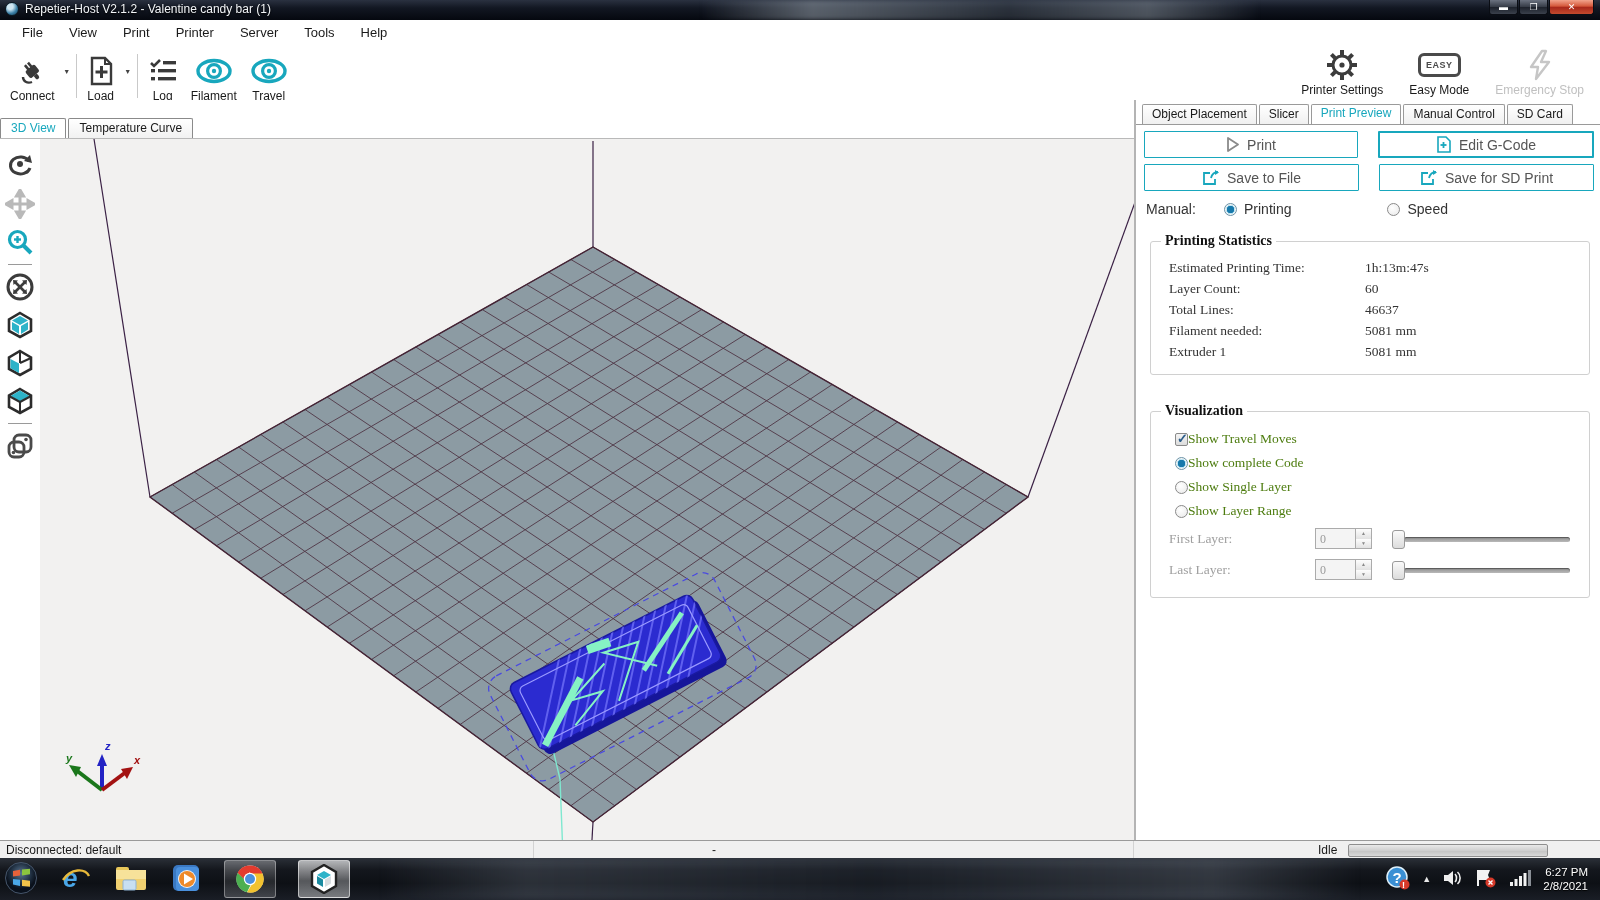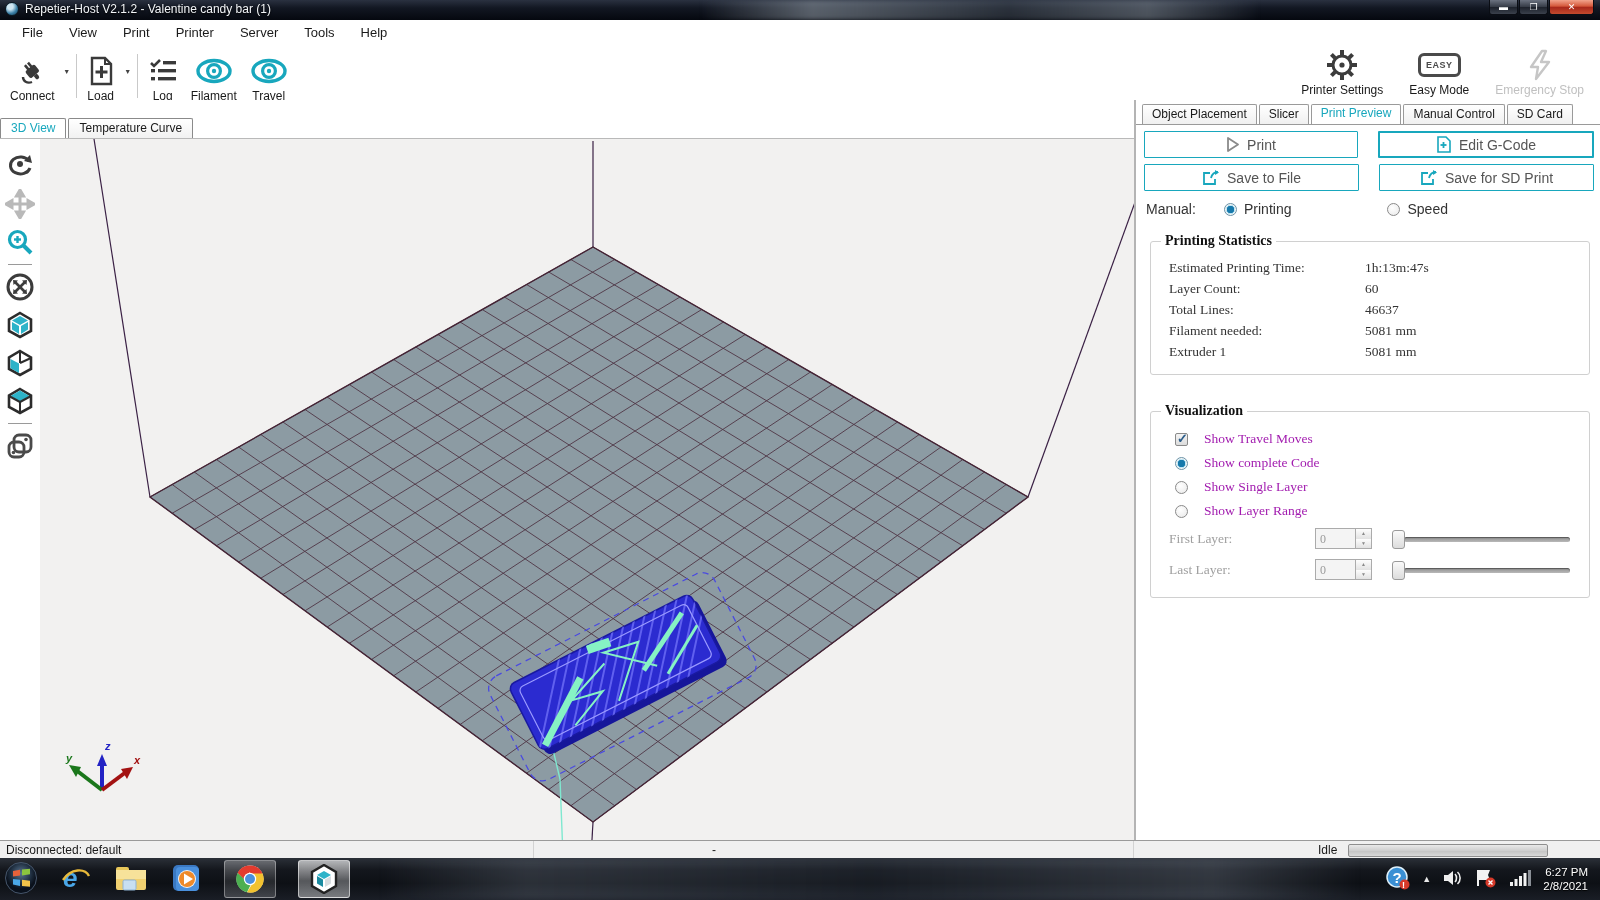--- a/index.html
+++ b/index.html
@@ -67,21 +67,21 @@
   .colors-row { display:flex; align-items:center; margin:10px 8px 0 10px; font-size:14px; color:#333; }
   .radio { width:13px; height:13px; border-radius:50%; border:1px solid #8a8a8a; background:radial-gradient(circle at 40% 35%,#fff,#e8e8e8); display:inline-block; }
   .radio.sel { background:radial-gradient(circle at 50% 50%, #1779ab 0 3.5px, #bfe6f5 4px 4.5px, #f4f4f4 5px); border-color:#6a93a8; }
   .checkbox { width:13px; height:13px; border:1px solid #8a8a8a; background:linear-gradient(180deg,#f4f4f4,#dcdcdc); display:inline-block;
     position:relative; border-radius:2px; }
   .checkbox.checked::after { content:"✓"; position:absolute; left:1px; top:-3px; font-size:13px; color:#2c5d8a; font-weight:bold; }
   fieldset { border:1px solid #d0d0d0; border-radius:3px; margin:14px 12px 0 14px; padding:8px 8px 12px 10px;font-family:Liberation Serif, serif; }
   fieldset legend { font-weight:bold; font-size:14px; color:#111; padding:0 4px; }
   .stat-row { display:flex; font-size:13.5px; color:#333; padding:2.5px 0 2.5px 8px; }
   .stat-row .sl { width:196px; }
-  .vis-row { display:flex; align-items:center; gap:16px; font-size:13.5px; color:#a21caf; padding:4px 0 4px 8px; }
+  .vis-row { display:flex; align-items:center; gap:0; font-size:13.5px; color:#4d7c0f; padding:4px 0 4px 8px; }
   .layer-row { display:flex; align-items:center; font-size:13.5px; color:#a0a0a0; padding:5px 0 5px 8px;gap:14px; }
   .layer-row .ll { width:132px; }
   .spin { width:57px; height:21px; border:1px solid #ababab; background:#f4f4f4; display:flex; }
   .spin .val { flex:1; font-size:12px; color:#9a9a9a; padding:3px 0 0 4px; }
   .spin .updn { width:16px; border-left:1px solid #ababab; display:flex; flex-direction:column; }
   .spin .updn div { flex:1; font-size:5px; color:#8a8a8a; display:flex; align-items:center; justify-content:center; background:linear-gradient(180deg,#fdfdfd,#e2e2e2); }
   .slider { position:relative; width:178px; height:20px; margin-left:6px; }
   .slider .track { position:absolute; left:12px; right:0; top:8px; height:5px; border-radius:3px;
     background:linear-gradient(180deg,#8d8d8d,#b9b9b9); box-shadow:inset 0 1px 1px rgba(0,0,0,.4); }
   .slider .thumb { position:absolute; left:0; top:1px; width:13px; height:19px; border:1px solid #9a9a9a; border-radius:3px;

